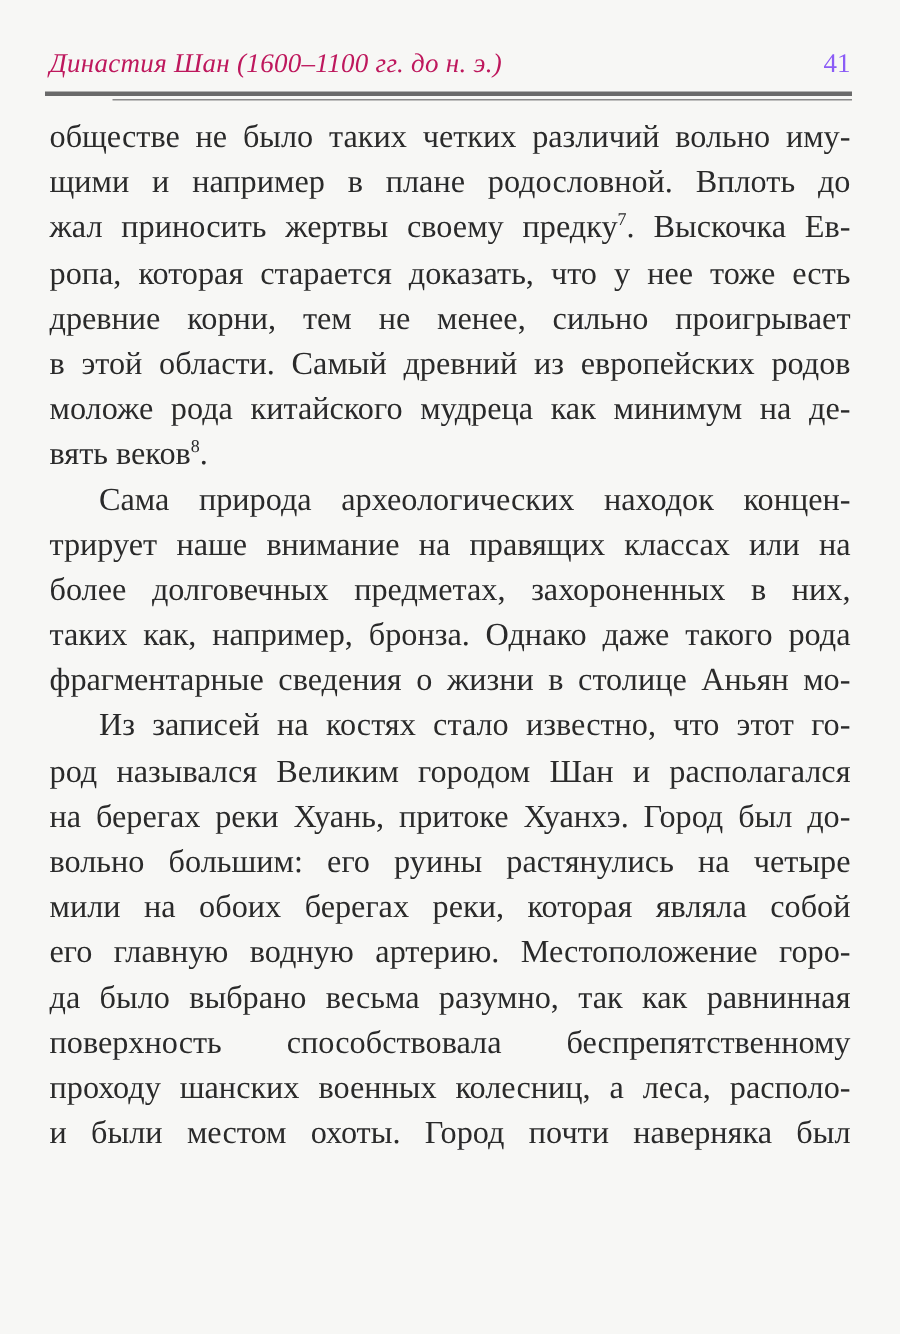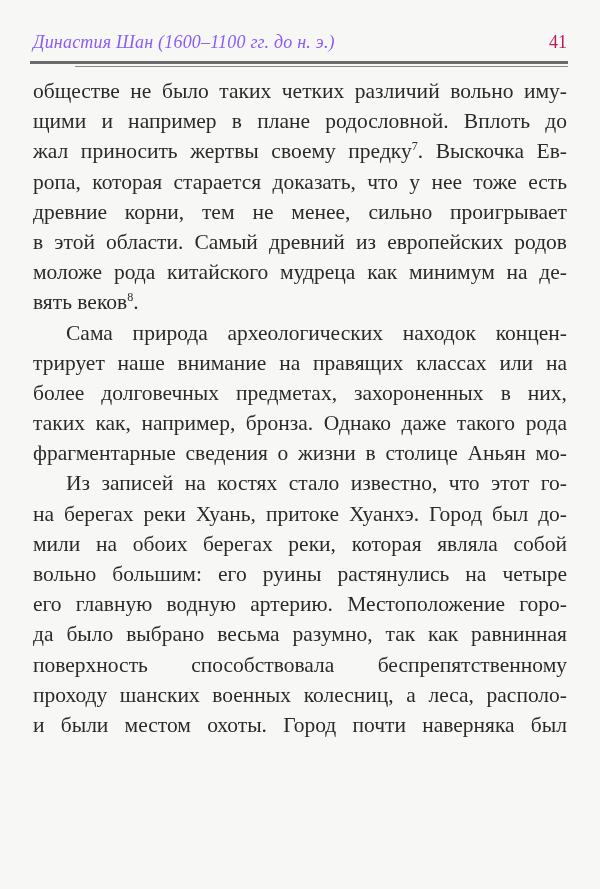--- a/index.html
+++ b/index.html
@@ -8,26 +8,26 @@
     background: #f7f7f5;
     font-family: "Liberation Serif", "DejaVu Serif", serif;
     color: #2a2a2a;
     position: relative;
   }
   .page-header {
     position: absolute; left: 33px; right: 33px; top: 28px; height: 28px;
   }
   .running-title {
     position: absolute; left: 0; top: 4px;
-    font-style: italic; font-size: 18px; color: #8b5cf6;
+    font-style: italic; font-size: 18px; color: #be185d;
     letter-spacing: 0.2px;
   }
   .page-number {
     position: absolute; right: 0; top: 4px;
-    font-size: 18px; color: #be185d;
+    font-size: 18px; color: #8b5cf6;
   }
   .rule-thick {
     position: absolute; left: 30px; right: 32px; top: 61px; height: 3px;
     background: #6a6a6a;
   }
   .rule-thin {
     position: absolute; left: 75px; right: 32px; top: 66px; height: 1px;
     background: #8a8a8a;
   }
   .body-text {
@@ -60,21 +60,22 @@
     <div class="line"><span>древние корни, тем не менее, сильно проигрывает</span></div>
     <div class="line"><span>в этой области. Самый древний из европейских родов</span></div>
     <div class="line"><span>моложе рода китайского мудреца как минимум на де-</span></div>
     <div class="line last"><span>вять веков</span><sup>8</sup><span>.</span></div>
     <div class="line indent"><span>Сама природа археологических находок концен-</span></div>
     <div class="line"><span>трирует наше внимание на правящих классах или на</span></div>
     <div class="line"><span>более долговечных предметах, захороненных в них,</span></div>
     <div class="line"><span>таких как, например, бронза. Однако даже такого рода</span></div>
     <div class="line"><span>фрагментарные сведения о жизни в столице Аньян мо-</span></div>
     <div class="line indent"><span>Из записей на костях стало известно, что этот го-</span></div>
+    <div class="line"><span>род назывался Великим городом Шан и располагался</span></div>
     <div class="line"><span>на берегах реки Хуань, притоке Хуанхэ. Город был до-</span></div>
+    <div class="line"><span>вольно большим: его руины растянулись на четыре</span></div>
     <div class="line"><span>мили на обоих берегах реки, которая являла собой</span></div>
-    <div class="line"><span>вольно большим: его руины растянулись на четыре</span></div>
     <div class="line"><span>его главную водную артерию. Местоположение горо-</span></div>
     <div class="line"><span>да было выбрано весьма разумно, так как равнинная</span></div>
     <div class="line"><span>поверхность способствовала беспрепятственному</span></div>
     <div class="line"><span>проходу шанских военных колесниц, а леса, располо-</span></div>
     <div class="line"><span>и были местом охоты. Город почти наверняка был</span></div>
   </div>
 
 </body></html>

